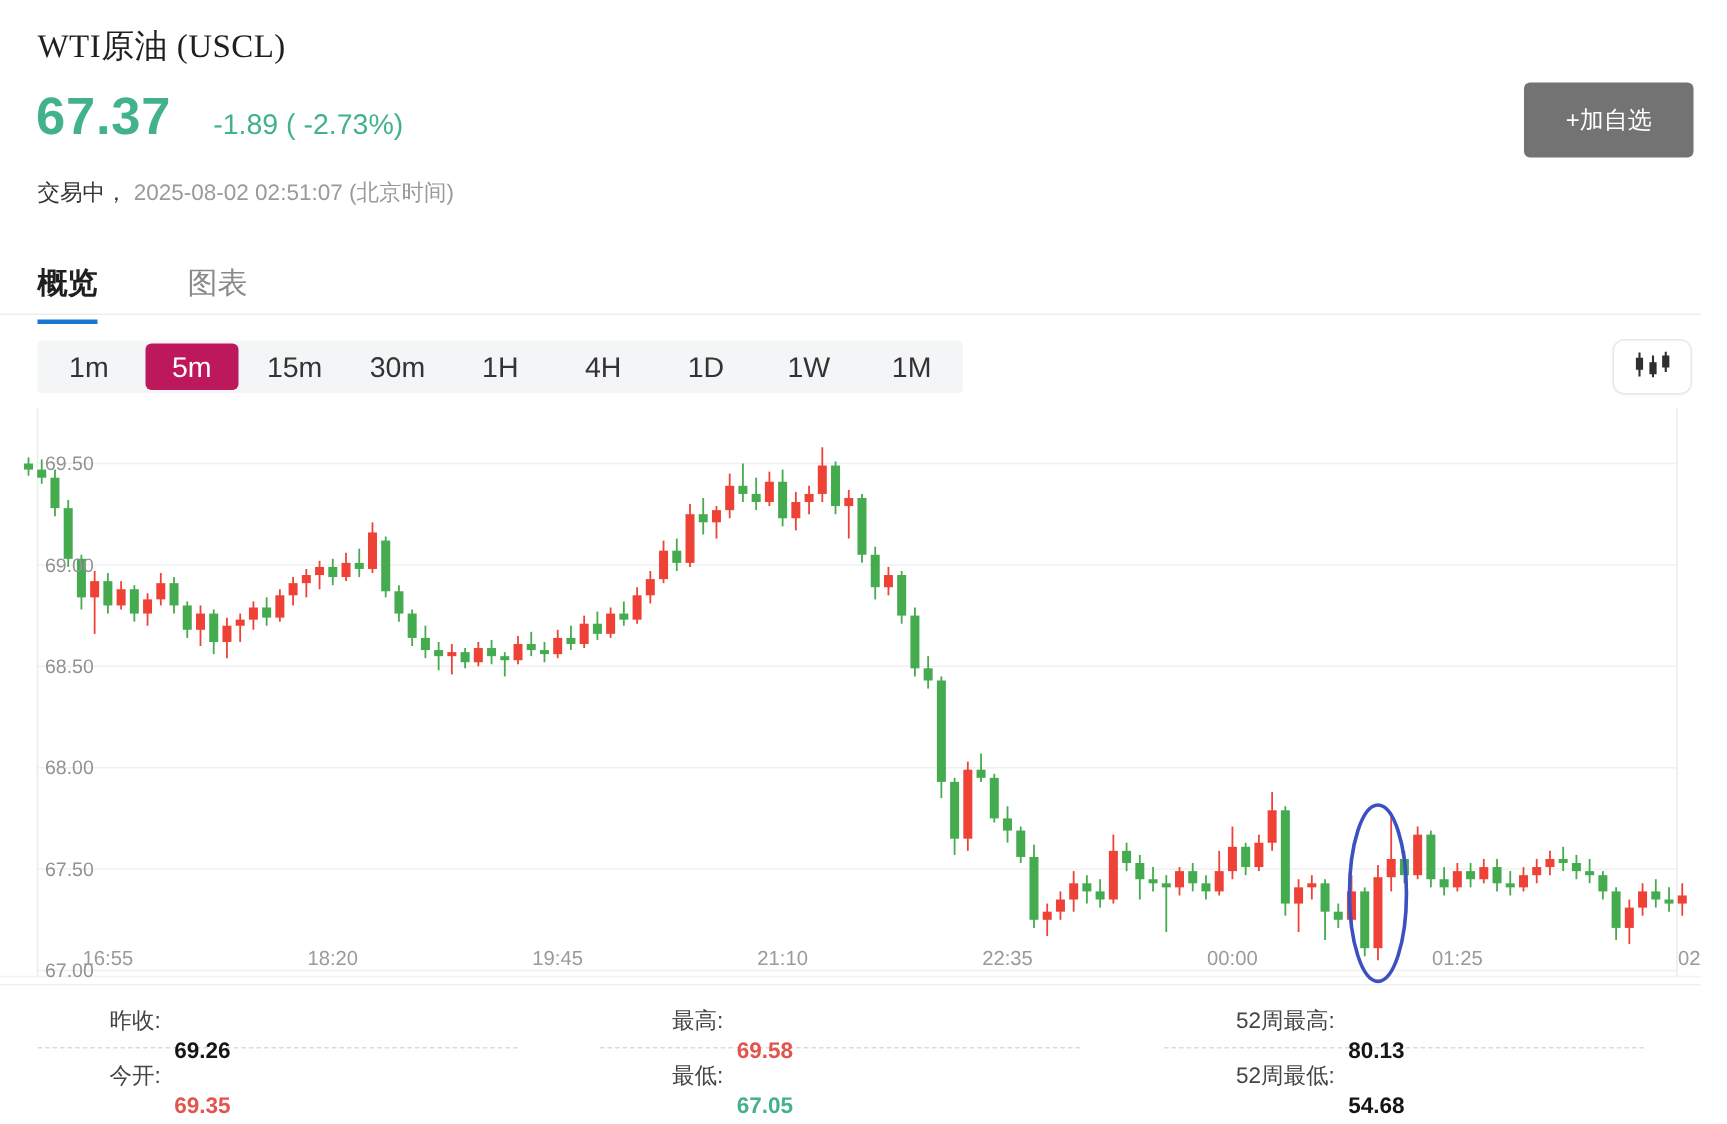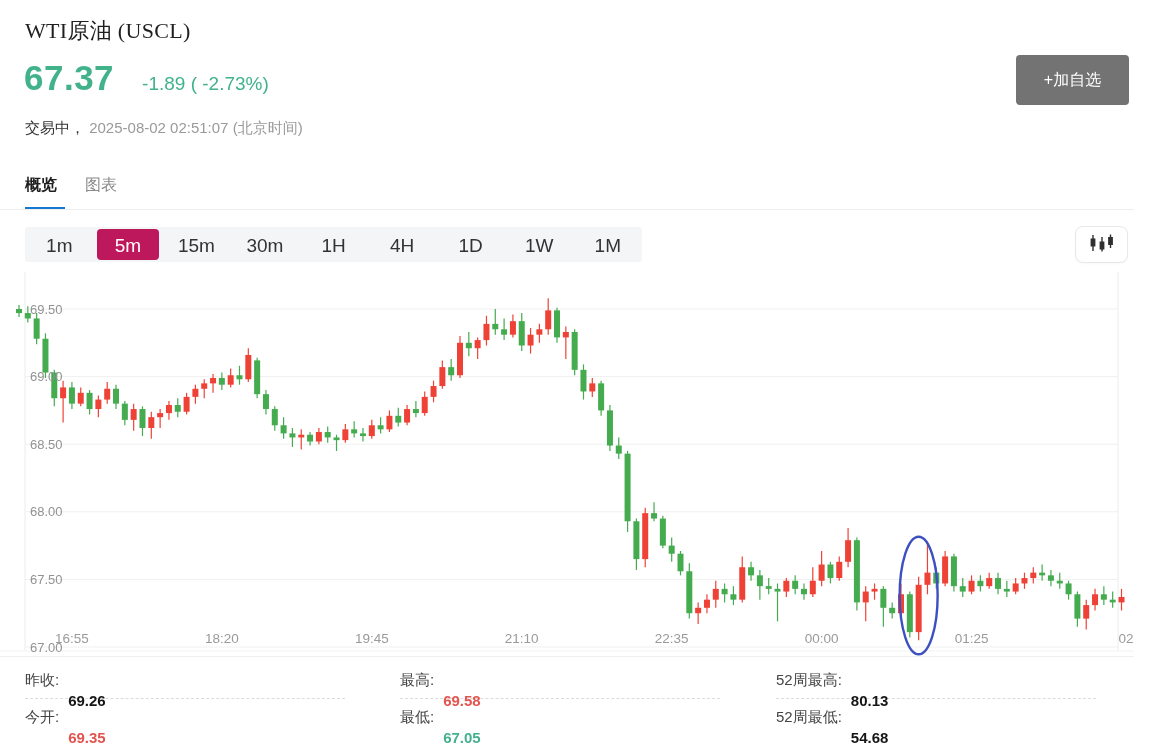--- a/index.html
+++ b/index.html
@@ -10,21 +10,21 @@
          font-size:22px;color:#1f1f1f;letter-spacing:.3px;}
   #price-row{position:absolute;left:24px;top:58px;display:flex;align-items:baseline;gap:28px;}
   #price{font-size:35px;font-weight:bold;letter-spacing:.5px;}
   #change{font-size:19px;}
   #status-row{position:absolute;left:25px;top:119px;font-size:15px;color:#333;}
   #status-row .muted{color:#9a9a9a;}
   #fav-btn{position:absolute;left:1016px;top:55px;width:113px;height:50px;border:none;
            border-radius:4px;color:#fff;font-size:16px;cursor:pointer;
            font-family:"Liberation Sans",sans-serif;}
   
-  #tabs{position:absolute;left:25px;top:175px;display:flex;gap:28px;font-size:16px;}
+  #tabs{position:absolute;left:25px;top:175px;display:flex;gap:60px;font-size:20px;}
   .tab{cursor:pointer;color:#8a8a8a;padding-bottom:14px;position:relative;}
   .tab.active{color:#1f1f1f;font-weight:bold;}
   .tab.active::after{content:"";position:absolute;left:0;bottom:0;width:40px;height:3px;
                      background:var(--accent);}
   #tabs-sep{position:absolute;left:0;top:209px;width:1151px;height:1px;background:#ededed;}
   
   #toolbar{position:absolute;left:25px;top:227px;width:617px;height:35px;background:#f4f5f6;
            border-radius:3px;display:flex;align-items:center;}
   .interval{flex:1;text-align:center;font-size:19px;color:#333;height:31px;line-height:31px;
             border:none;background:transparent;cursor:pointer;border-radius:4px;margin:2px 3px;
@@ -34,21 +34,21 @@
              border:1px solid #e8e8e8;border-radius:8px;cursor:pointer;display:flex;
              align-items:center;justify-content:center;box-shadow:0 1px 2px rgba(0,0,0,.03);}
   
   #chart{position:absolute;left:0;top:0;}
   
   #stats-sep{position:absolute;left:0;top:656px;width:1151px;height:1px;background:#f0f0f0;}
   #stats{position:absolute;left:0;top:662px;width:1151px;height:87px;}
   .stat-col{position:absolute;top:0;width:320px;}
   .stat-row{display:flex;align-items:center;gap:9px;font-size:15px;height:36px;}
   .stat-row + .stat-row{border-top:1px dashed #dcdcdc;}
-  .stat-label{color:#444;}
+  .stat-label{color:#444;margin-left:48px;}
   .stat-value{font-weight:bold;color:#151515;margin-top:40px;}
   .stat-value.red{color:var(--statred);}
   .stat-value.green{color:var(--statgreen);}
 </style>
 </head>
 <body>
 
 <div id="page">
 
   <div id="title">WTI原油 (USCL)</div>

